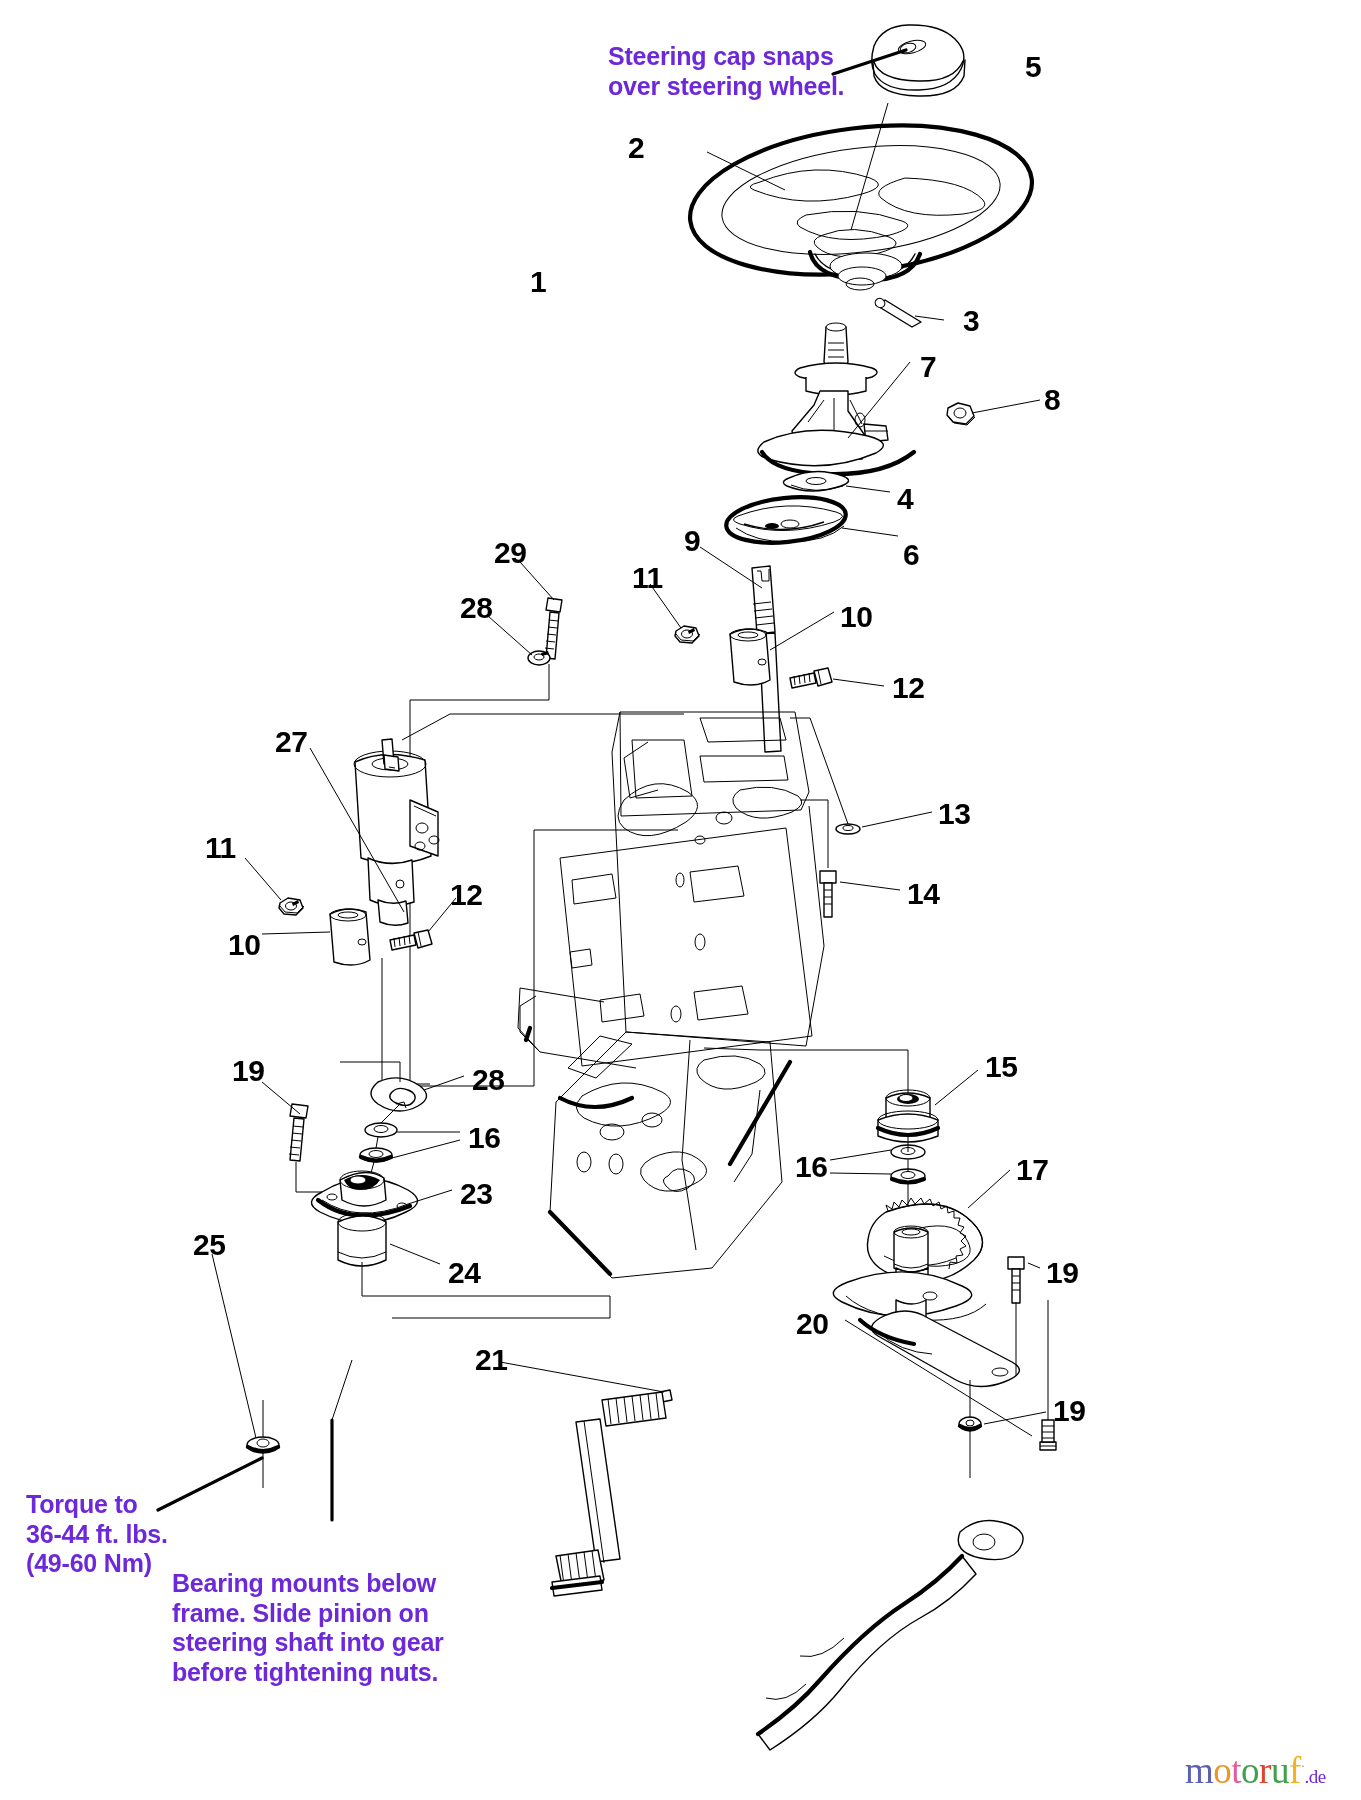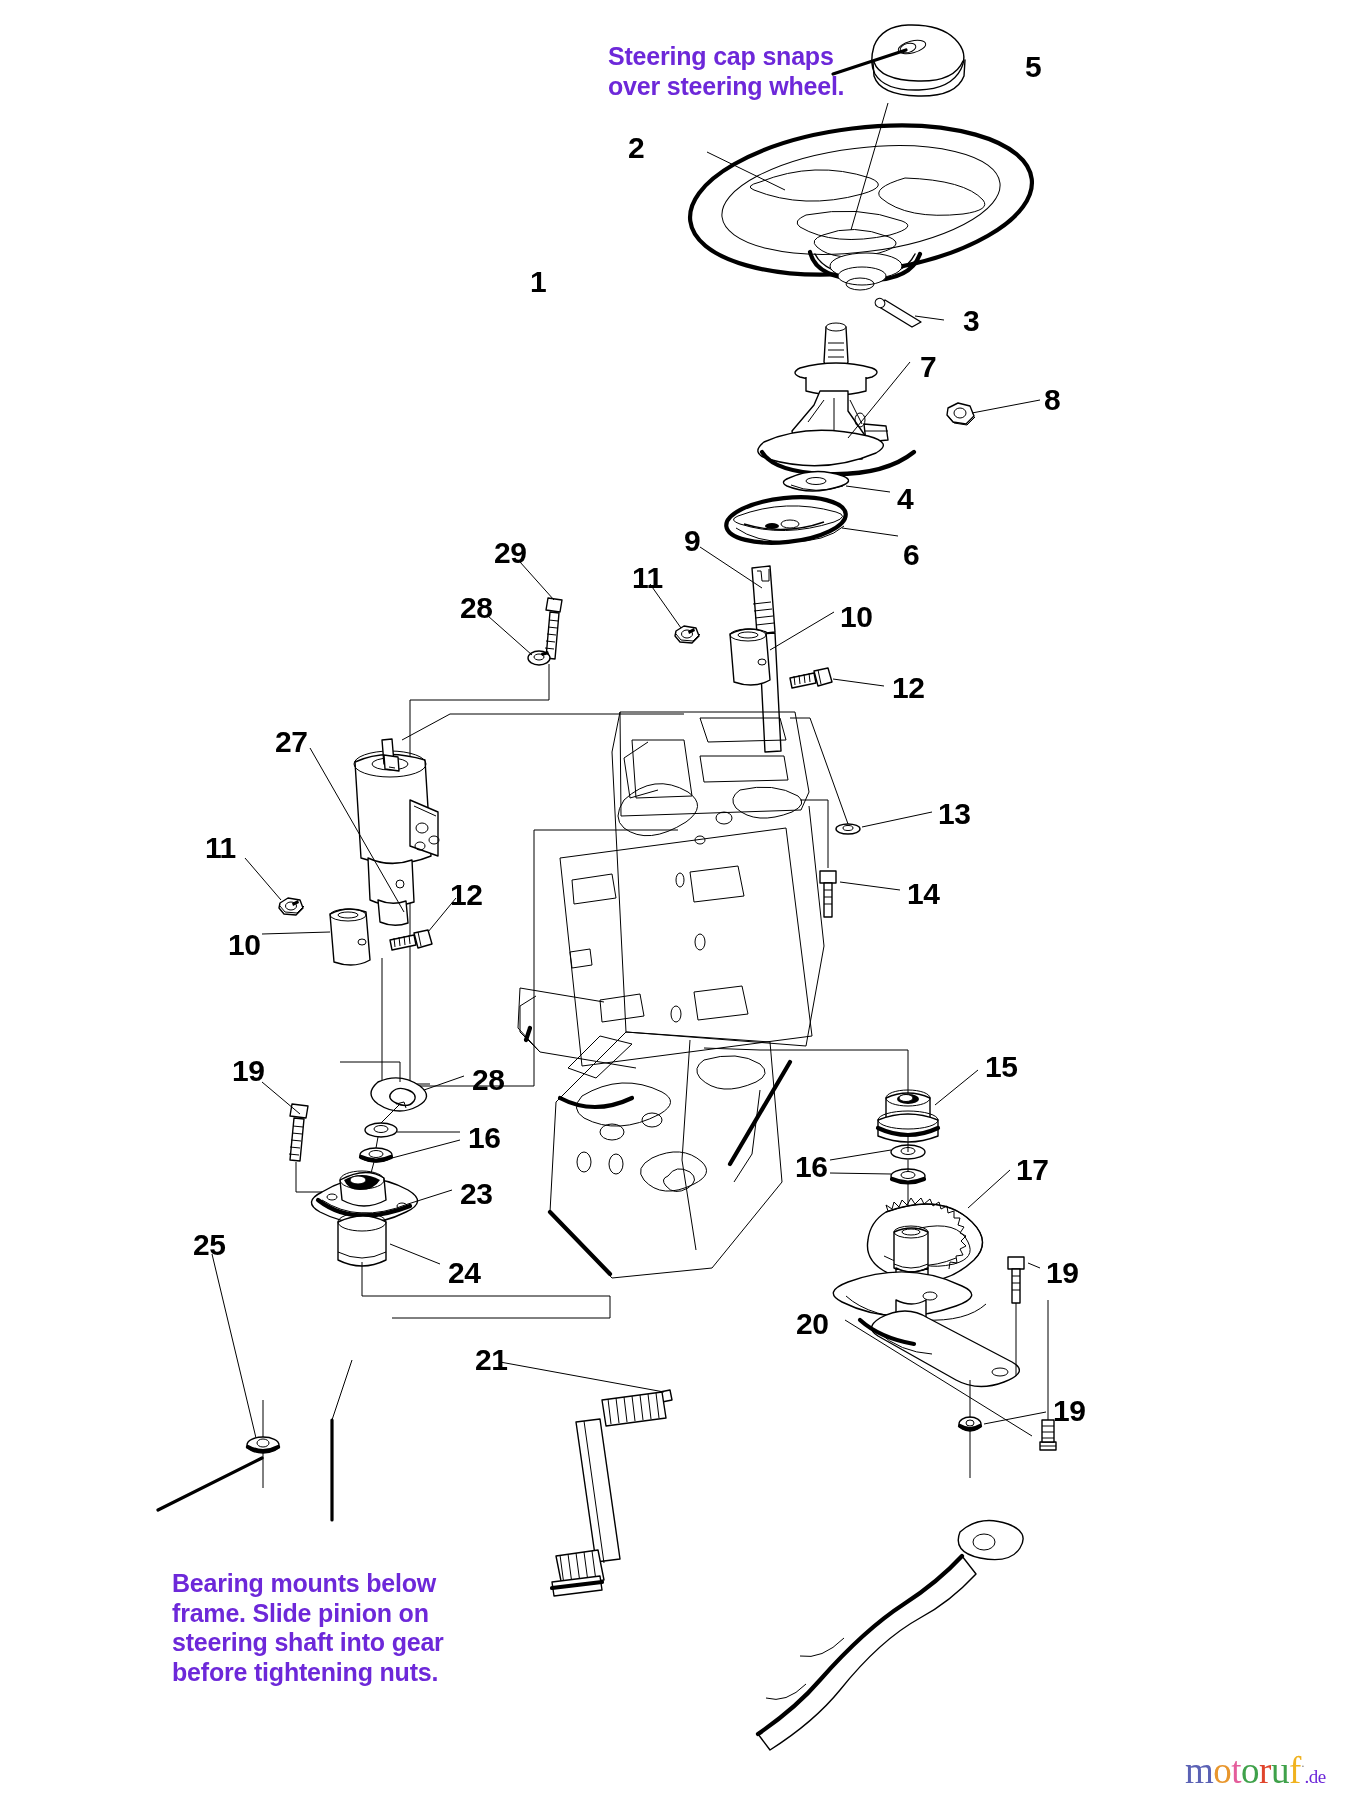--- a/index.html
+++ b/index.html
@@ -454,20 +454,23 @@
 <div class="callout" style="left:460px;top:1179px">23</div>
 <div class="callout" style="left:193px;top:1230px">25</div>
 <div class="callout" style="left:448px;top:1258px">24</div>
 <div class="callout" style="left:1046px;top:1258px">19</div>
 <div class="callout" style="left:796px;top:1309px">20</div>
 <div class="callout" style="left:475px;top:1345px">21</div>
 <div class="callout" style="left:1053px;top:1396px">19</div>
 
 <div class="note" style="left:608px;top:42px">Steering cap snaps
 over steering wheel.</div>
+<div class="note" style="left:26px;top:1490px">Torque to
+36-44 ft. lbs.
+(49-60 Nm)</div>
 <div class="note" style="left:172px;top:1569px">Bearing mounts below
 frame.  Slide pinion on
 steering shaft into gear
 before tightening nuts.</div>
 
 <div id="wm">
   <span class="s" style="color:#5b62b5">m</span><span class="s" style="color:#e8962d">o</span><span class="s" style="color:#e45d9b">t</span><span class="s" style="color:#3fa14a">o</span><span class="s" style="color:#e0452c">r</span><span class="s" style="color:#3fa14a">u</span><span class="s" style="color:#f0b21e">f</span><span class="dot">·</span><span class="de">.de</span>
 </div>
 
 </div>

